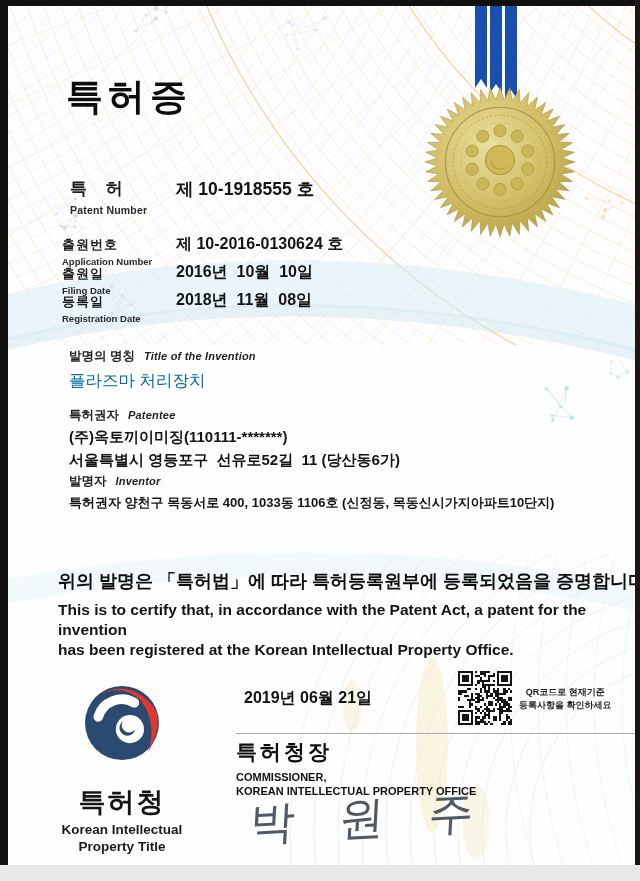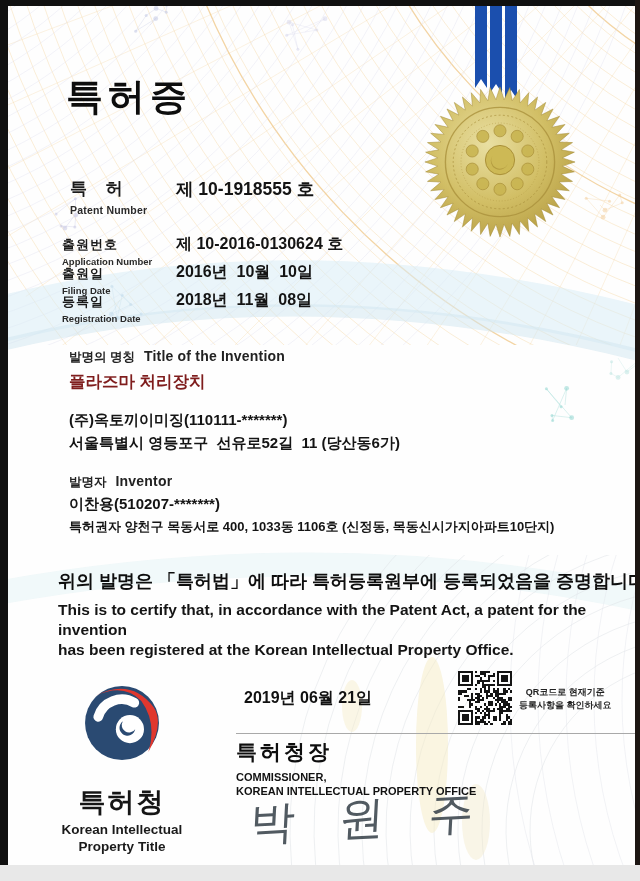--- a/index.html
+++ b/index.html
@@ -35,22 +35,22 @@
   .row1 .lab-ko{font-size:17px;letter-spacing:7px;}
   .row1 .lab-en{font-size:10.5px;margin-top:4px;letter-spacing:.2px;}
   .rown .lab-ko{font-size:13px;letter-spacing:1px;}
   .rown .lab-en{font-size:9.5px;margin-top:2px;text-align:center;}
   .v1{font-size:17.5px;}
   .vn{font-size:16px;}
 
   
   .sec{z-index:10;}
   .sec .slab{font-size:12.5px;font-weight:700;color:#222;}
-  .sec .slab .en{font-size:14px;font-weight:600;margin-left:9px;letter-spacing:.2px;}
-  .sec .sval{font-size:16.5px;font-weight:700;margin-top:5px;white-space:pre;color:#7f1d1d;}
+  .sec .slab .en{font-size:11px;font-weight:600;margin-left:9px;letter-spacing:.2px;font-style:italic;}
+  .sec .sval{font-size:16.5px;font-weight:400;margin-top:5px;white-space:pre;color:#0369a1;}
   .sec .line{font-size:15px;font-weight:700;margin-top:4px;white-space:pre;color:#141414;}
   .sec .line.small{font-size:13px;}
 
   .statement{left:58px;top:569px;width:560px;}
   .statement .ko{font-size:18px;font-weight:800;white-space:nowrap;color:#0e0e0e;}
   .statement .en{font-size:15.5px;font-weight:700;line-height:20px;margin-top:7px;color:#141414;}
 
   .issue-date{left:244px;top:688px;font-size:16px;font-weight:600;white-space:pre;}
   .qr-wrap{left:458px;top:671px;width:54px;height:54px;}
   .qr-note{left:519px;top:686px;font-size:9px;font-weight:700;line-height:13px;color:#222;text-align:center;}
@@ -364,29 +364,31 @@
   </div>
 
   <div class="layer sec" style="left:69px;top:348px;">
     <div class="slab">
       <span>발명의 명칭</span><span class="en">Title of the Invention</span>
     </div>
     <div class="sval">플라즈마 처리장치</div>
   </div>
 
   <div class="layer sec" style="left:69px;top:407px;">
+    <div class="slab">
+      <span>특허권자</span><span class="en">Patentee</span>
+    </div>
     <div class="line">(주)옥토끼이미징(110111-*******)</div>
     <div class="line">서울특별시 영등포구  선유로52길  11 (당산동6가)</div>
   </div>
 
   <div class="layer sec" style="left:69px;top:473px;">
     <div class="slab">
       <span>발명자</span><span class="en">Inventor</span>
     </div>
-    <div class="line">이찬용(510207-*******)</div>
     <div class="line small">특허권자 양천구 목동서로 400, 1033동 1106호 (신정동, 목동신시가지아파트10단지)</div>
   </div>
 
   <div class="layer statement">
     <div class="ko">위의 발명은 「특허법」에 따라 특허등록원부에 등록되었음을 증명합니다.</div>
     <div class="en">
       <div>This is to certify that, in accordance with the Patent Act, a patent for the invention</div>
       <div>has been registered at the Korean Intellectual Property Office.</div>
     </div>
   </div>

